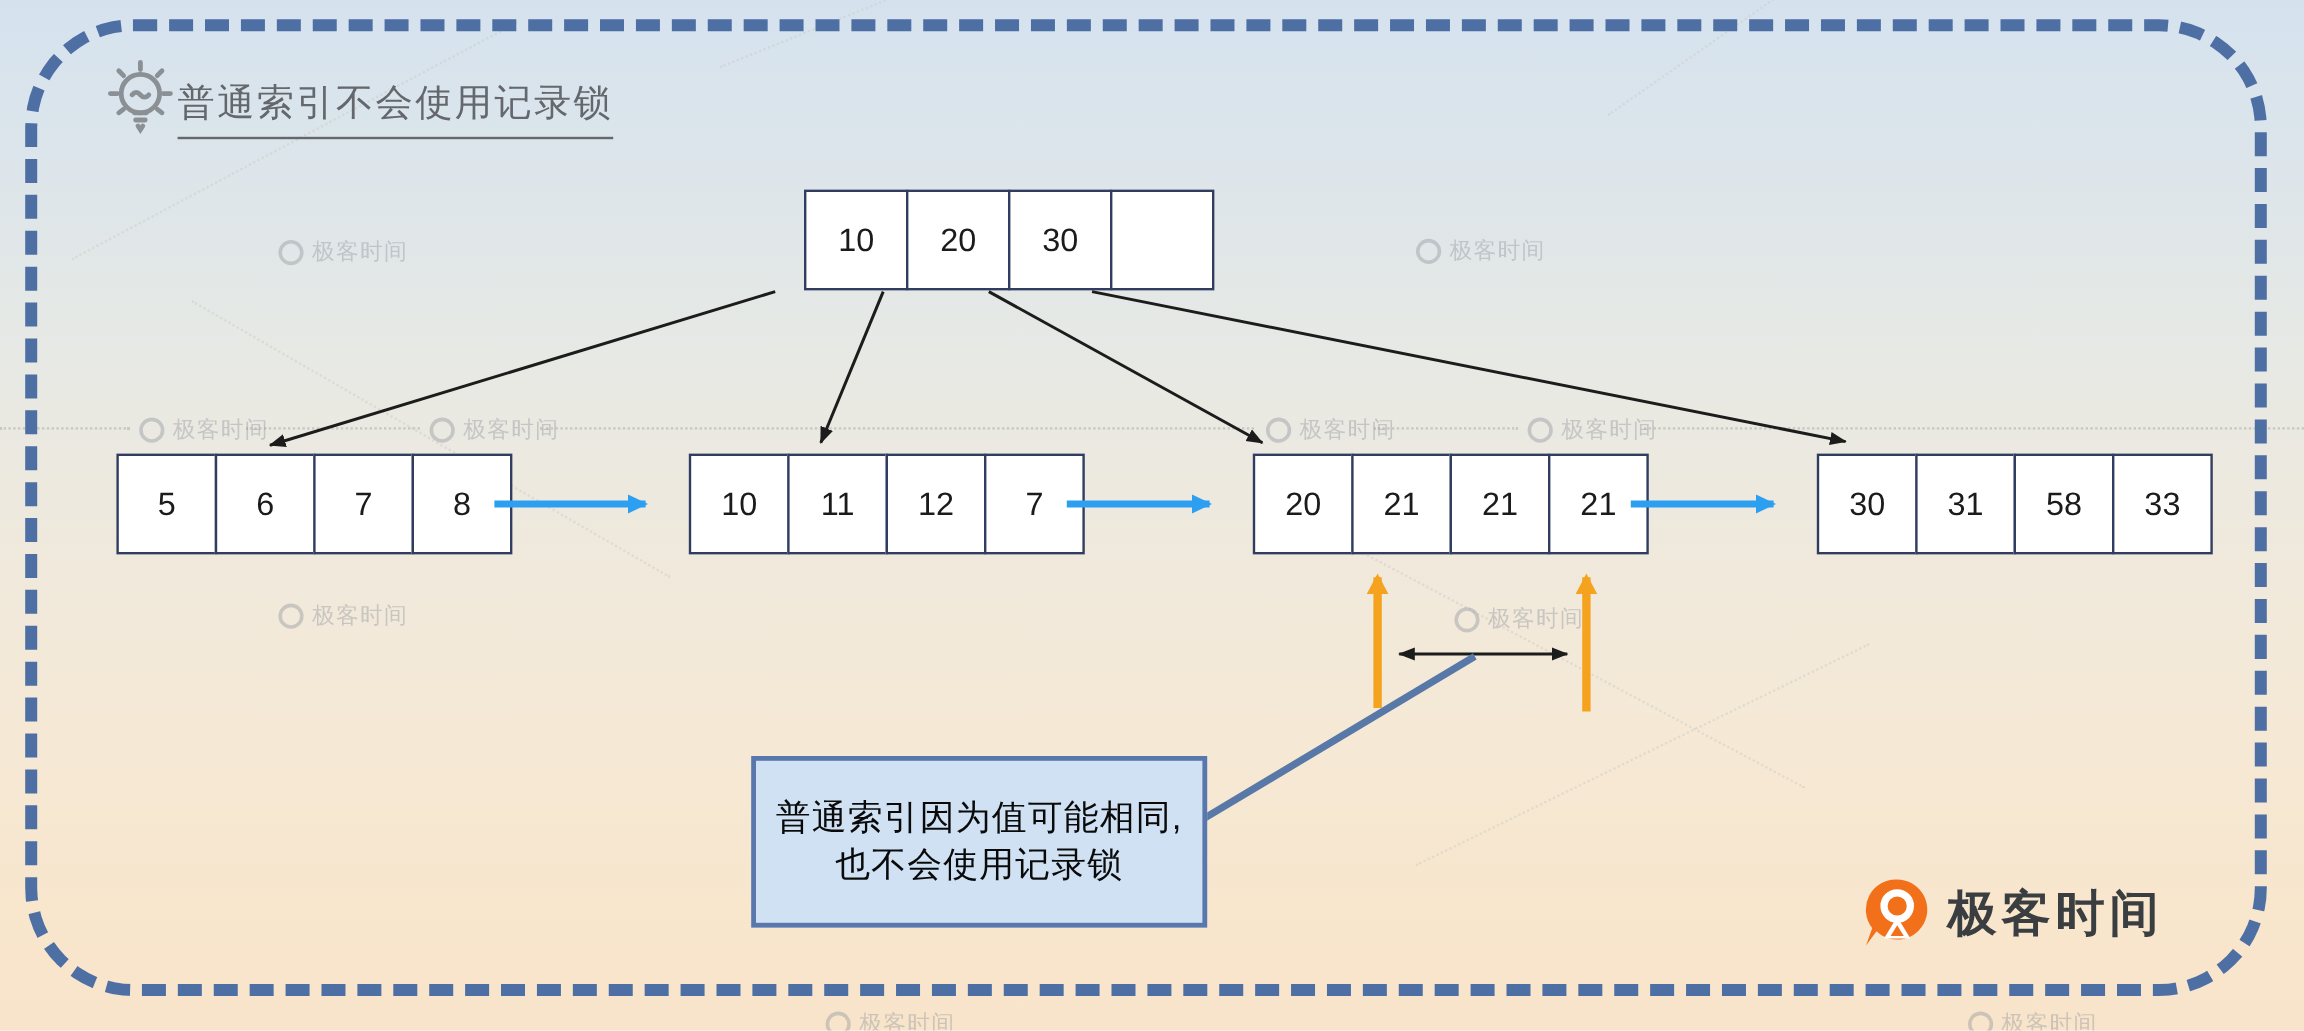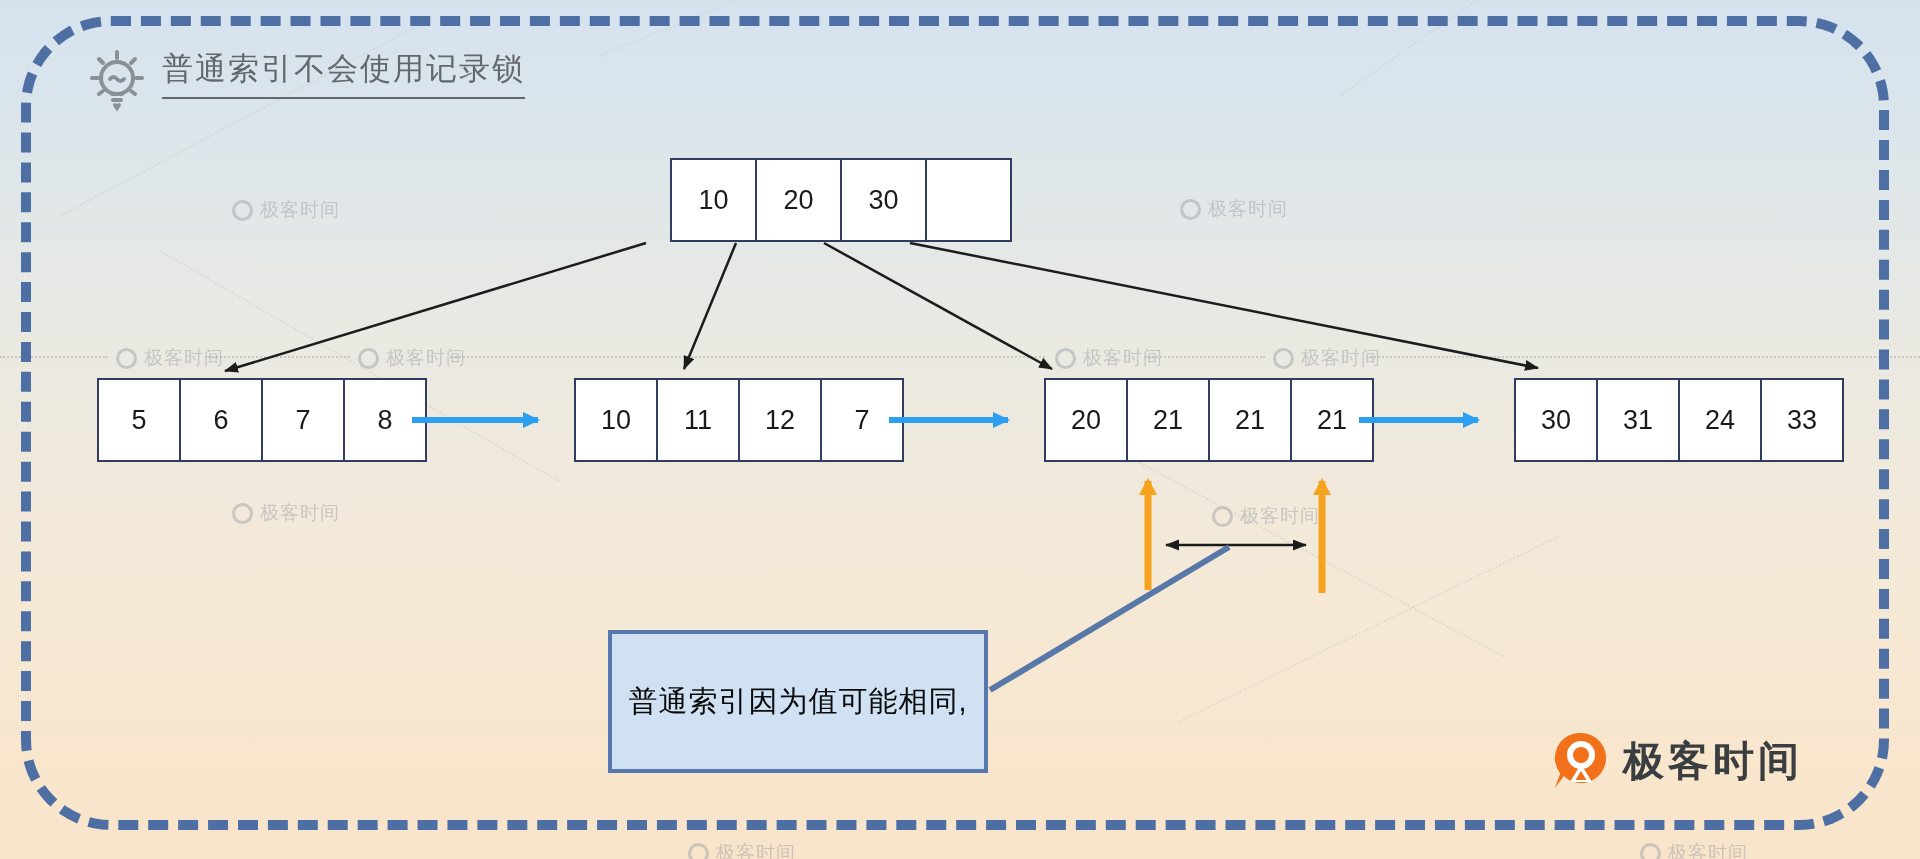--- a/index.html
+++ b/index.html
@@ -6,38 +6,38 @@
   .canvas{
     position:relative;width:1920px;height:859px;overflow:hidden;
     font-family:"Liberation Sans","DejaVu Sans",sans-serif;
     background:linear-gradient(180deg,#d5e2ee 0%,#dce5eb 15%,#e7e9e4 35%,#efe9dd 52%,#f5e9d6 70%,#f8e6cd 88%,#f8e4ca 100%);
   }
   .dashed-frame{
     position:absolute;left:21px;top:16px;width:1868px;height:814px;
     border:10px dashed #4e6fa3;border-radius:90px;box-sizing:border-box;
   }
   
-  .title-wrap{position:absolute;left:86px;top:48px;display:flex;align-items:flex-start;gap:14px;font-family:Liberation Serif, serif;}
+  .title-wrap{position:absolute;left:86px;top:48px;display:flex;align-items:flex-end;font-family:Liberation Serif, serif;}
   .title-text{
     font-size:31px;color:#64686c;letter-spacing:2px;
     border-bottom:2px solid #64686c;padding-bottom:7px;
   }
   
   .node{position:absolute;display:flex;padding-left:24px;}
   .cell{
     box-sizing:border-box;height:84px;background:#ffffff;border:2px solid #303c60;
     display:flex;align-items:center;justify-content:center;
     font-size:27px;color:#1b1b1b;margin-left:-2px;
   }
   .cell:first-child{margin-left:0;}
   .root-cell{width:87px;}
   .leaf-cell{width:84px;}
   
   .callout{
-    position:absolute;left:608px;top:630px;width:380px;height:143px;box-sizing:border-box;
+    position:absolute;left:626px;top:630px;width:380px;height:143px;box-sizing:border-box;
     background:#cfe1f3;border:4px solid #5878ad;
     display:flex;flex-direction:column;align-items:center;justify-content:center;
     font-size:29px;line-height:39px;color:#0a0a0a;letter-spacing:1px;
   }
   
   .wm{
     position:absolute;display:flex;align-items:center;gap:7px;
     color:#8d939c;opacity:.40;font-size:19px;letter-spacing:1px;white-space:nowrap;
   }
   .wm-ring{width:15px;height:15px;border:3px solid currentColor;border-radius:50%;flex:0 0 auto;}
@@ -151,21 +151,21 @@
   </div>
   <div class="node" style="left:1020px;top:378px;">
     <div class="cell leaf-cell">20</div>
     <div class="cell leaf-cell">21</div>
     <div class="cell leaf-cell">21</div>
     <div class="cell leaf-cell">21</div>
   </div>
   <div class="node" style="left:1490px;top:378px;">
     <div class="cell leaf-cell">30</div>
     <div class="cell leaf-cell">31</div>
-    <div class="cell leaf-cell">24</div>
+    <div class="cell leaf-cell">58</div>
     <div class="cell leaf-cell">33</div>
   </div>
 
   <svg class="overlay" width="1920" height="859" viewBox="0 0 1920 859">
     <defs>
       <marker id="mBlack" markerUnits="userSpaceOnUse" markerWidth="18" markerHeight="14" refX="13" refY="5.5" orient="auto-start-reverse">
         <path d="M0,0 L14,5.5 L0,11 Z" fill="#1c1c1c"></path>
       </marker>
       <marker id="mBlue" markerUnits="userSpaceOnUse" markerWidth="22" markerHeight="18" refX="15" refY="8" orient="auto">
         <path d="M0,0 L17,8 L0,16 Z" fill="#2D9FF0"></path>
@@ -187,20 +187,21 @@
     <line x1="1148" y1="590" x2="1148" y2="481" stroke="#F5A31F" stroke-width="7" marker-end="url(#mOrange)"></line>
     <line x1="1322" y1="593" x2="1322" y2="481" stroke="#F5A31F" stroke-width="7" marker-end="url(#mOrange)"></line>
 
     <line x1="1166" y1="545" x2="1306" y2="545" stroke="#1c1c1c" stroke-width="2.5" marker-start="url(#mBlack)" marker-end="url(#mBlack)"></line>
 
     <line x1="990" y1="690" x2="1229" y2="547" stroke="#5878a8" stroke-width="6"></line>
   </svg>
 
   <div class="callout">
     <div>普通索引因为值可能相同,</div>
+    <div>也不会使用记录锁</div>
   </div>
 
   <div class="brand">
     <svg width="58" height="60" viewBox="0 0 58 60">
       <path d="M29 2 a25 25 0 1 1 -17.2 43.1 L3 57 l5.2 -14.6 A25 25 0 0 1 29 2 Z" fill="#F3701A"></path>
       <circle cx="29" cy="24" r="11" fill="none" stroke="#ffffff" stroke-width="6"></circle>
       <path d="M29 33 L40 51 L18 51 Z" fill="#ffffff"></path>
       <path d="M29 40 L34.5 49 L23.5 49 Z" fill="#F3701A"></path>
     </svg>
     <div class="brand-text">极客时间</div>

